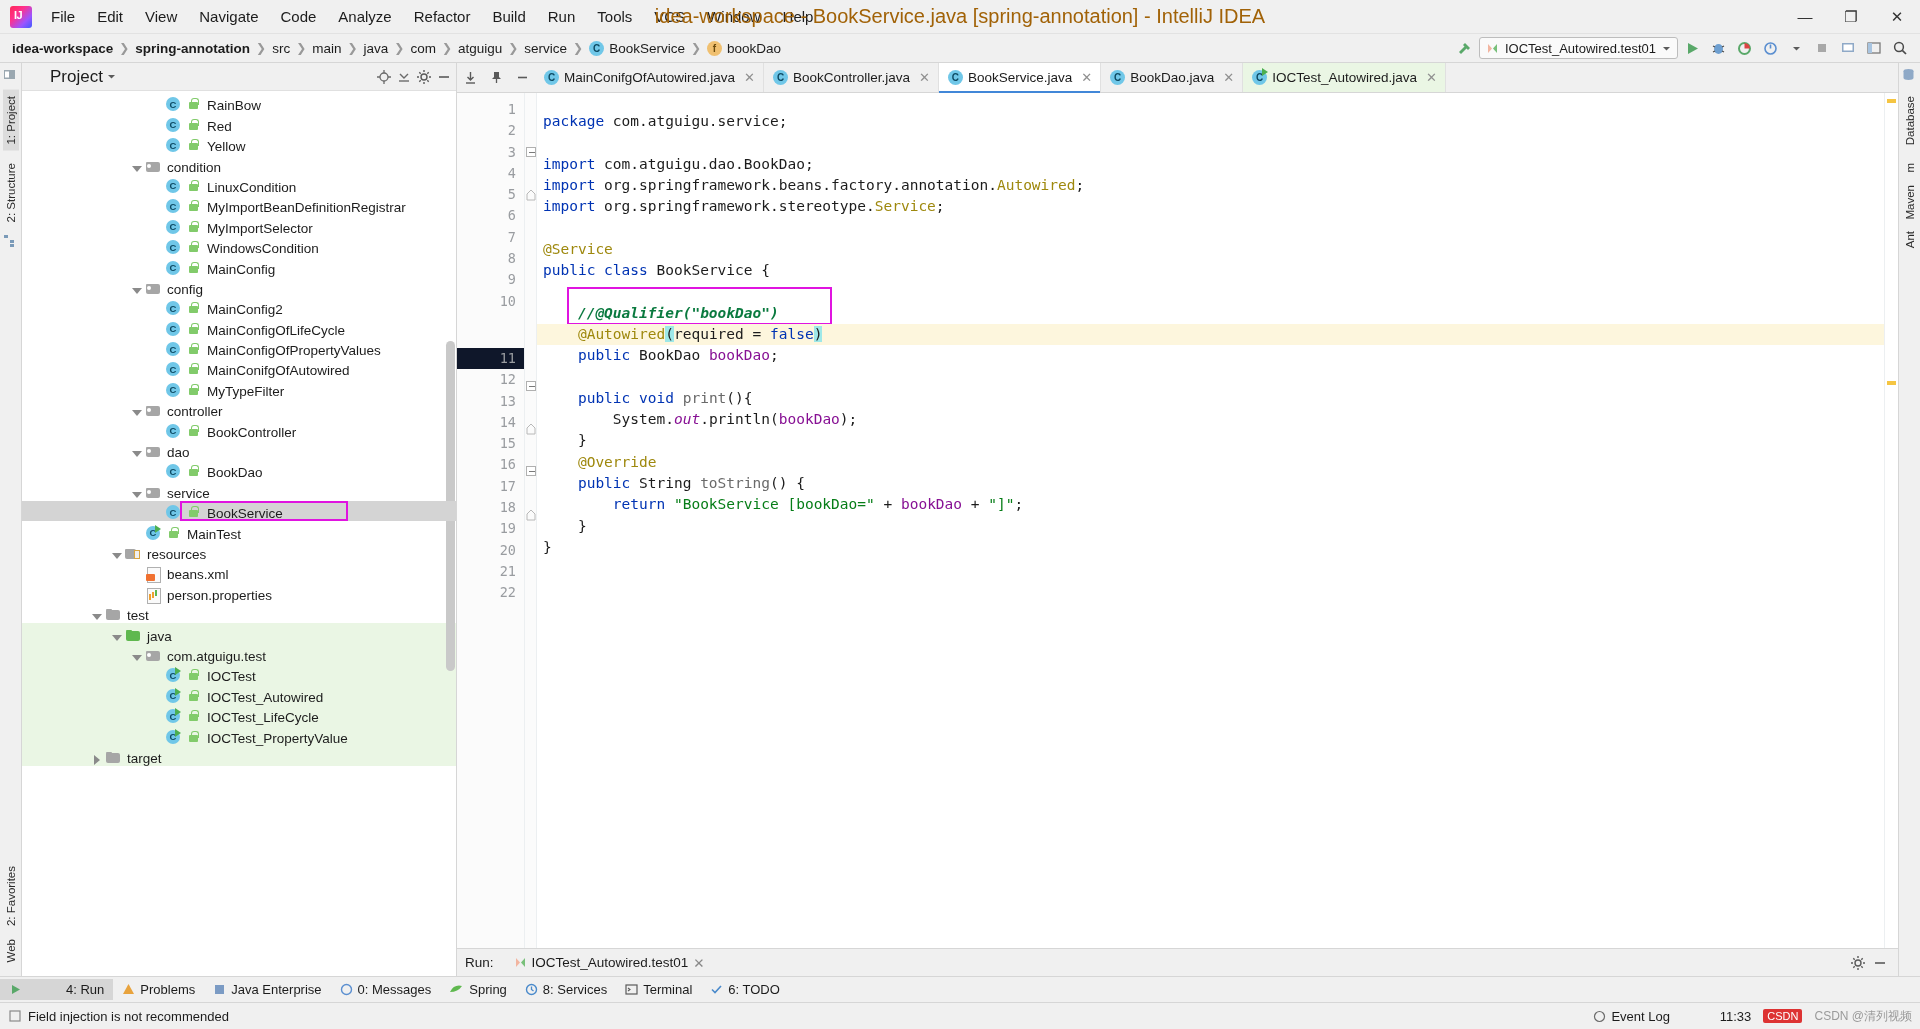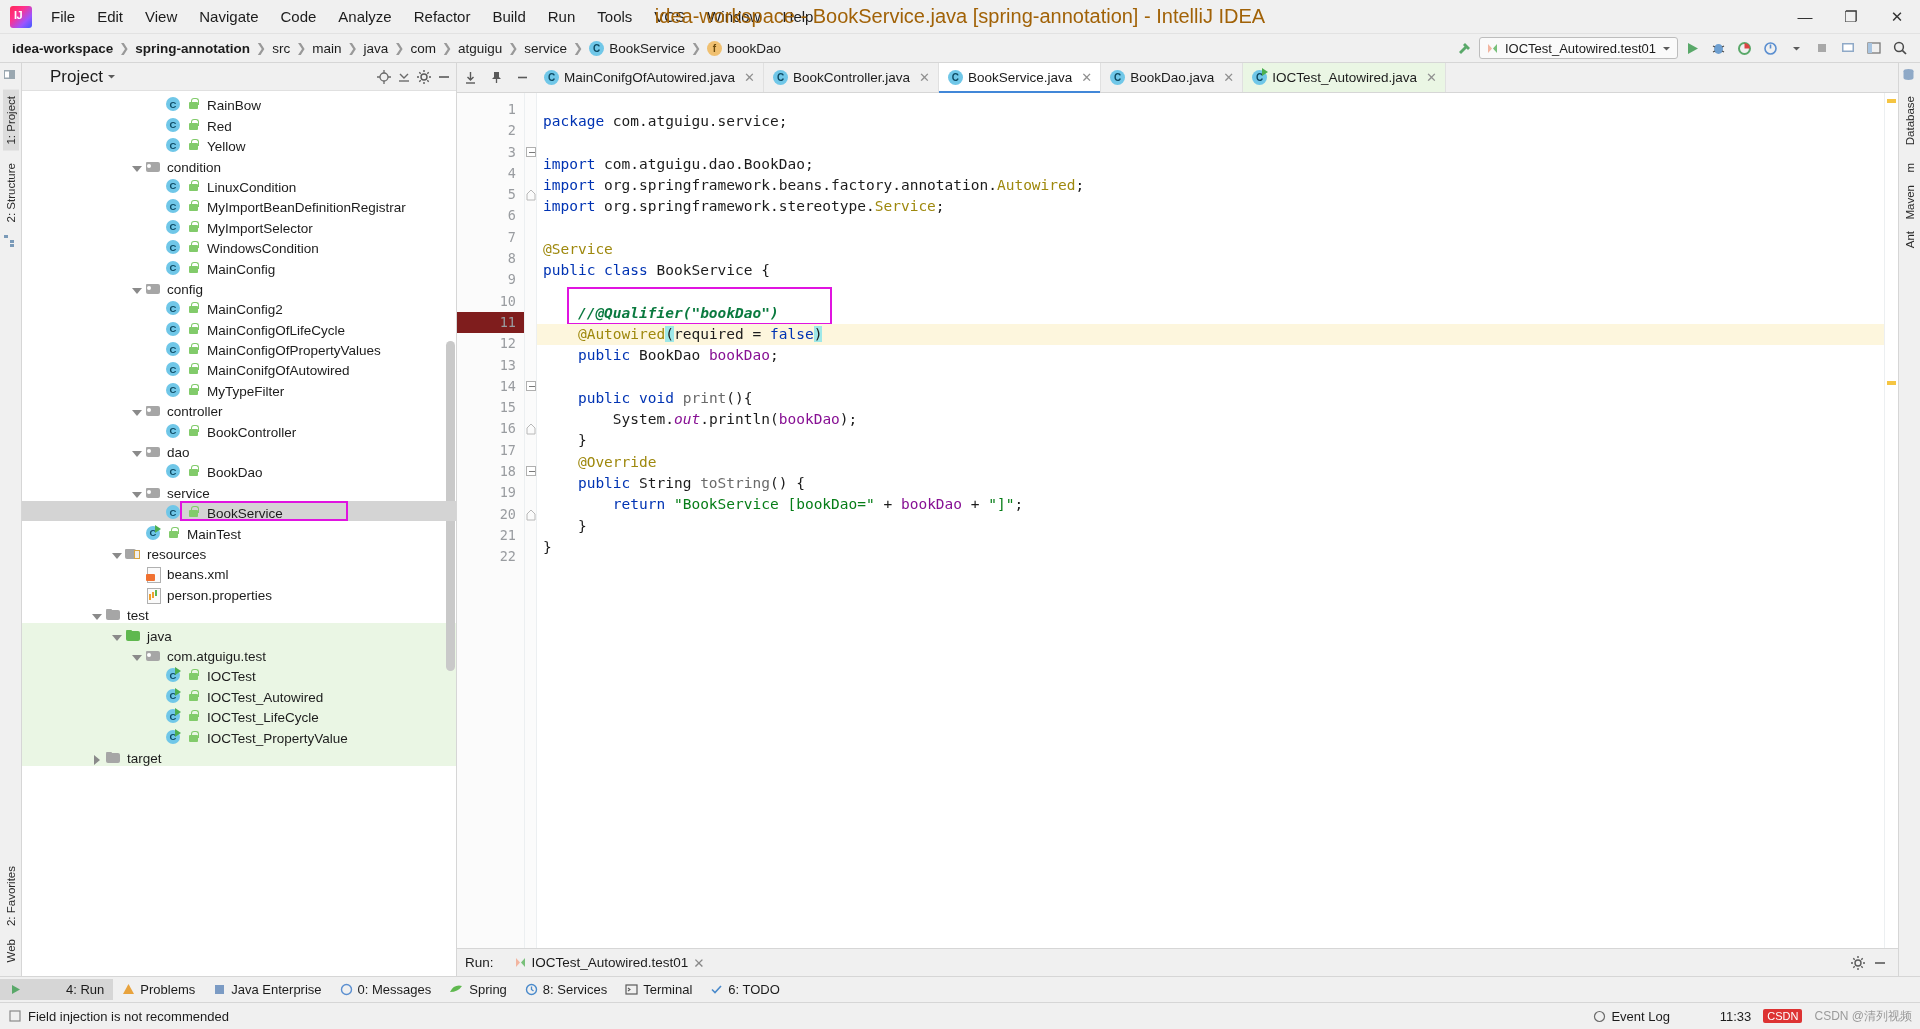--- a/index.html
+++ b/index.html
@@ -130,21 +130,21 @@
   .tab.active { background: #fff; }
   .tab.active::after { content:""; position:absolute; left:0; right:0; bottom:-1px; height:2px; background:#4187d8; }
   .tab.testtab { background: #eaf6e4; }
   .tab .x { color: #8f8f8f; font-size: 13px; margin-left: 4px; }
 
   .codearea { flex: 1; display: flex; position: relative; overflow: hidden; background: #fff; }
   .gutter { width: 68px; background: #fbfbfb; border-right: 1px solid #eceff1; flex: none;
      position: relative; padding-top: 6px; }
   .gln { height: 21.3px; line-height: 21.3px; text-align: right; padding-right: 8px;
      font-family: "DejaVu Sans Mono", monospace; font-size: 13.5px; color: #999ca0; position: relative; }
-  .gln.cur { background: #7f1d1d; }
+  .gln.cur { background: #0f172a; margin-top: 36px; }
   .foldcol { width: 12px; flex: none; background: #fbfbfb; padding-top: 6px; position: relative;
      border-right: 1px solid #eceff1;}
   .foldmark { height: 21.3px; position: relative; }
   .foldbox { position: absolute; left: 1px; top: 5px; width: 10px; height: 10px;
      border: 1px solid #b0b0b0; background: #fff; }
   .foldbox::after { content:""; position:absolute; left:2px; top:4px; width:6px; height:1px; background:#7a7a7a;}
   .foldcap { position:absolute; left:1px; top:5px; width:10px; height:12px; }
 
   .code { flex: 1; position: relative; padding-top: 18px; overflow: hidden;
      font-family: "DejaVu Sans Mono", monospace; font-size: 14.5px; }

